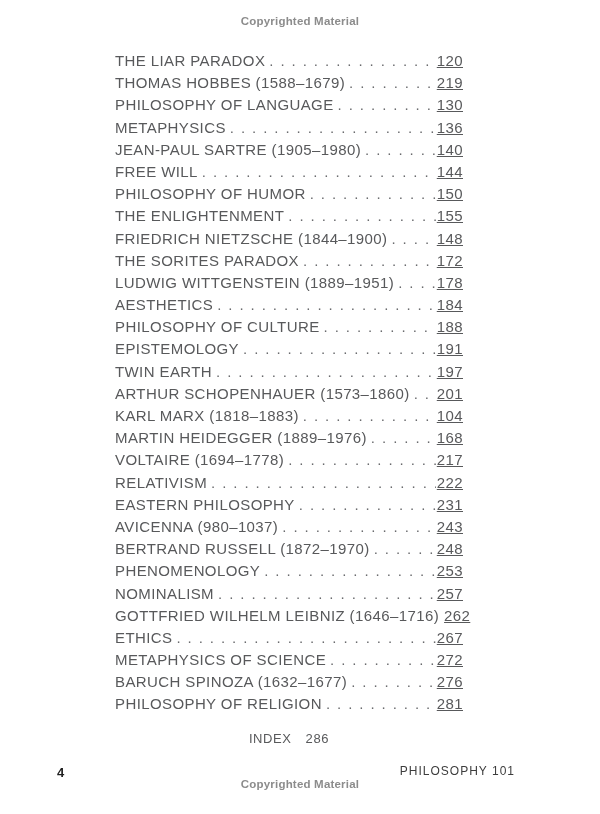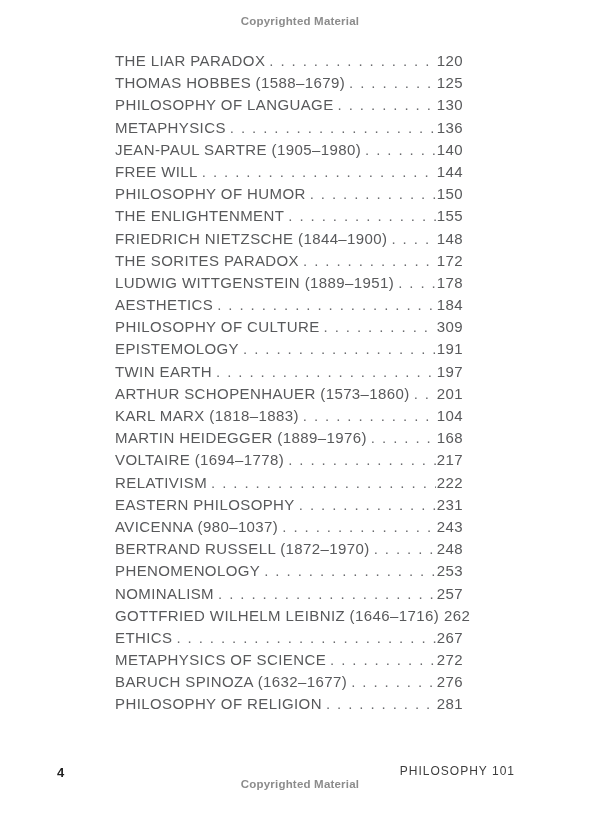--- a/index.html
+++ b/index.html
@@ -48,20 +48,21 @@
   .toc-dots {
     flex: 1 1 auto;
     overflow: hidden;
     margin: 0 1px 0 4px;
     word-spacing: 2px;
     color: #6a6b6e;
   }
   .toc-page {
     flex: 0 0 auto;
     text-align: left;
+    text-decoration: underline;
   }
   .index-row {
     margin-top: 12px;
     height: 22px;
     line-height: 22px;
     text-align: center;
     font-size: 13px;
     color: #58595b;
     letter-spacing: 0.6px;
   }
@@ -95,21 +96,21 @@
   <div class="toc">
 
     <div class="toc-row">
         <span class="toc-title">THE LIAR PARADOX</span>
         <span class="toc-dots">. . . . . . . . . . . . . . . . . . . . . . . . . . . . . . . . . . . . . . . . . . . . . . . . . . . . . . . . . . . . </span>
         <span class="toc-page">120</span>
       </div>
       <div class="toc-row">
         <span class="toc-title">THOMAS HOBBES (1588–1679)</span>
         <span class="toc-dots">. . . . . . . . . . . . . . . . . . . . . . . . . . . . . . . . . . . . . . . . . . . . . . . . . . . . . . . . . . . . </span>
-        <span class="toc-page">125</span>
+        <span class="toc-page">219</span>
       </div>
       <div class="toc-row">
         <span class="toc-title">PHILOSOPHY OF LANGUAGE</span>
         <span class="toc-dots">. . . . . . . . . . . . . . . . . . . . . . . . . . . . . . . . . . . . . . . . . . . . . . . . . . . . . . . . . . . . </span>
         <span class="toc-page">130</span>
       </div>
       <div class="toc-row">
         <span class="toc-title">METAPHYSICS</span>
         <span class="toc-dots">. . . . . . . . . . . . . . . . . . . . . . . . . . . . . . . . . . . . . . . . . . . . . . . . . . . . . . . . . . . . </span>
         <span class="toc-page">136</span>
@@ -150,21 +151,21 @@
         <span class="toc-page">178</span>
       </div>
       <div class="toc-row">
         <span class="toc-title">AESTHETICS</span>
         <span class="toc-dots">. . . . . . . . . . . . . . . . . . . . . . . . . . . . . . . . . . . . . . . . . . . . . . . . . . . . . . . . . . . . </span>
         <span class="toc-page">184</span>
       </div>
       <div class="toc-row">
         <span class="toc-title">PHILOSOPHY OF CULTURE</span>
         <span class="toc-dots">. . . . . . . . . . . . . . . . . . . . . . . . . . . . . . . . . . . . . . . . . . . . . . . . . . . . . . . . . . . . </span>
-        <span class="toc-page">309</span>
+        <span class="toc-page">188</span>
       </div>
       <div class="toc-row">
         <span class="toc-title">EPISTEMOLOGY</span>
         <span class="toc-dots">. . . . . . . . . . . . . . . . . . . . . . . . . . . . . . . . . . . . . . . . . . . . . . . . . . . . . . . . . . . . </span>
         <span class="toc-page">191</span>
       </div>
       <div class="toc-row">
         <span class="toc-title">TWIN EARTH</span>
         <span class="toc-dots">. . . . . . . . . . . . . . . . . . . . . . . . . . . . . . . . . . . . . . . . . . . . . . . . . . . . . . . . . . . . </span>
         <span class="toc-page">197</span>
@@ -237,20 +238,23 @@
       <div class="toc-row">
         <span class="toc-title">BARUCH SPINOZA (1632–1677)</span>
         <span class="toc-dots">. . . . . . . . . . . . . . . . . . . . . . . . . . . . . . . . . . . . . . . . . . . . . . . . . . . . . . . . . . . . </span>
         <span class="toc-page">276</span>
       </div>
       <div class="toc-row">
         <span class="toc-title">PHILOSOPHY OF RELIGION</span>
         <span class="toc-dots">. . . . . . . . . . . . . . . . . . . . . . . . . . . . . . . . . . . . . . . . . . . . . . . . . . . . . . . . . . . . </span>
         <span class="toc-page">281</span>
       </div>
+      <div class="index-row">
+      <span>INDEX</span><span class="index-page">286</span>
+    </div>
   </div>
 
   <div class="footer-pagenum">4</div>
 
   <div class="footer-booktitle">PHILOSOPHY 101</div>
 
   <div class="notice bottom">Copyrighted Material</div>
 
 </div>
 

